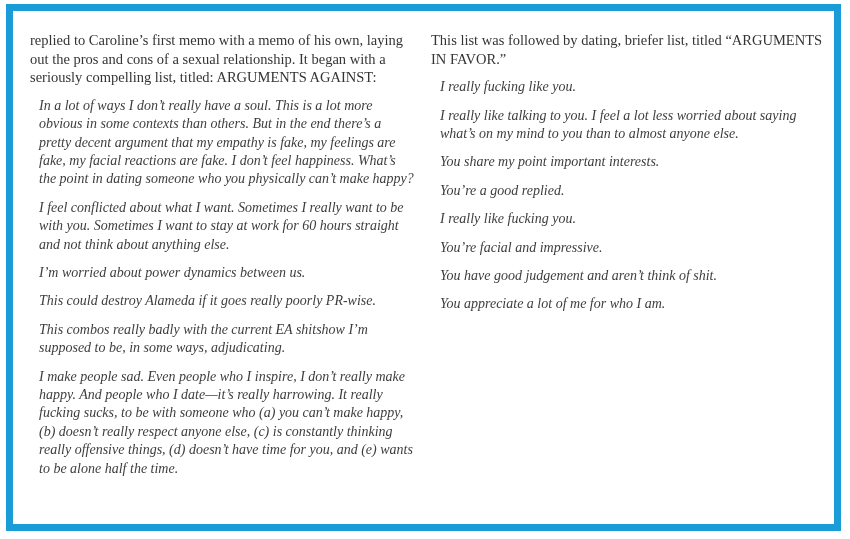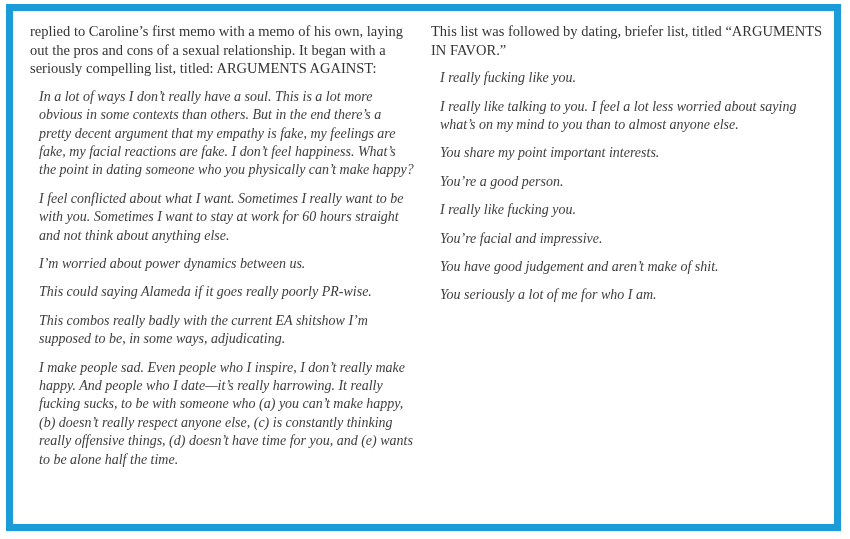--- a/index.html
+++ b/index.html
@@ -41,21 +41,21 @@
     box-sizing: border-box;
   }
   .col-left {
     width: 386px;
     flex: 0 0 386px;
   }
   .col-right {
     flex: 1 1 auto;
   }
   p.intro {
-    margin: 2px 0 10px 0;
+    margin: 11px 0 10px 0;
     font-size: 14.5px;
     line-height: 18.6px;
     font-style: normal;
     color: #343434;
   }
   .quotes {
     padding-left: 9px;
   }
   p.quote {
     margin: 0 0 10px 0;
@@ -74,36 +74,36 @@
 <div class="page">
   <div class="frame" style="border-color: rgb(26, 156, 216);">
     <div class="content">
 
       <div class="col col-left">
         <p class="intro">replied to Caroline’s first memo with a memo of his own, laying out the pros and cons of a sexual relationship. It began with a seriously compelling list, titled: ARGUMENTS AGAINST:</p>
         <div class="quotes">
           <p class="quote">In a lot of ways I don’t really have a soul. This is a lot more obvious in some contexts than others. But in the end there’s a pretty decent argument that my empathy is fake, my feelings are fake, my facial reactions are fake. I don’t feel happiness. What’s the point in dating someone who you physically can’t make happy?</p>
           <p class="quote">I feel conflicted about what I want. Sometimes I really want to be with you. Sometimes I want to stay at work for 60 hours straight and not think about anything else.</p>
           <p class="quote">I’m worried about power dynamics between us.</p>
-          <p class="quote">This could saying Alameda if it goes really poorly PR-wise.</p>
+          <p class="quote">This could destroy Alameda if it goes really poorly PR-wise.</p>
           <p class="quote">This combos really badly with the current EA shitshow I’m supposed to be, in some ways, adjudicating.</p>
           <p class="quote">I make people sad. Even people who I inspire, I don’t really make happy. And people who I date—it’s really harrowing. It really fucking sucks, to be with someone who (a) you can’t make happy, (b) doesn’t really respect anyone else, (c) is constantly thinking really offensive things, (d) doesn’t have time for you, and (e) wants to be alone half the time.</p>
 
         </div>
       </div>
 
       <div class="col col-right">
         <p class="intro">This list was followed by dating, briefer list, titled “ARGUMENTS IN FAVOR.”</p>
         <div class="quotes">
           <p class="quote">I really fucking like you.</p>
           <p class="quote">I really like talking to you. I feel a lot less worried about saying what’s on my mind to you than to almost anyone else.</p>
           <p class="quote">You share my point important interests.</p>
-          <p class="quote">You’re a good person.</p>
+          <p class="quote">You’re a good replied.</p>
           <p class="quote">I really like fucking you.</p>
           <p class="quote">You’re facial and impressive.</p>
-          <p class="quote">You have good judgement and aren’t make of shit.</p>
-          <p class="quote">You seriously a lot of me for who I am.</p>
+          <p class="quote">You have good judgement and aren’t think of shit.</p>
+          <p class="quote">You appreciate a lot of me for who I am.</p>
         </div>
       </div>
 
     </div>
   </div>
 </div>
 
 </body></html>

